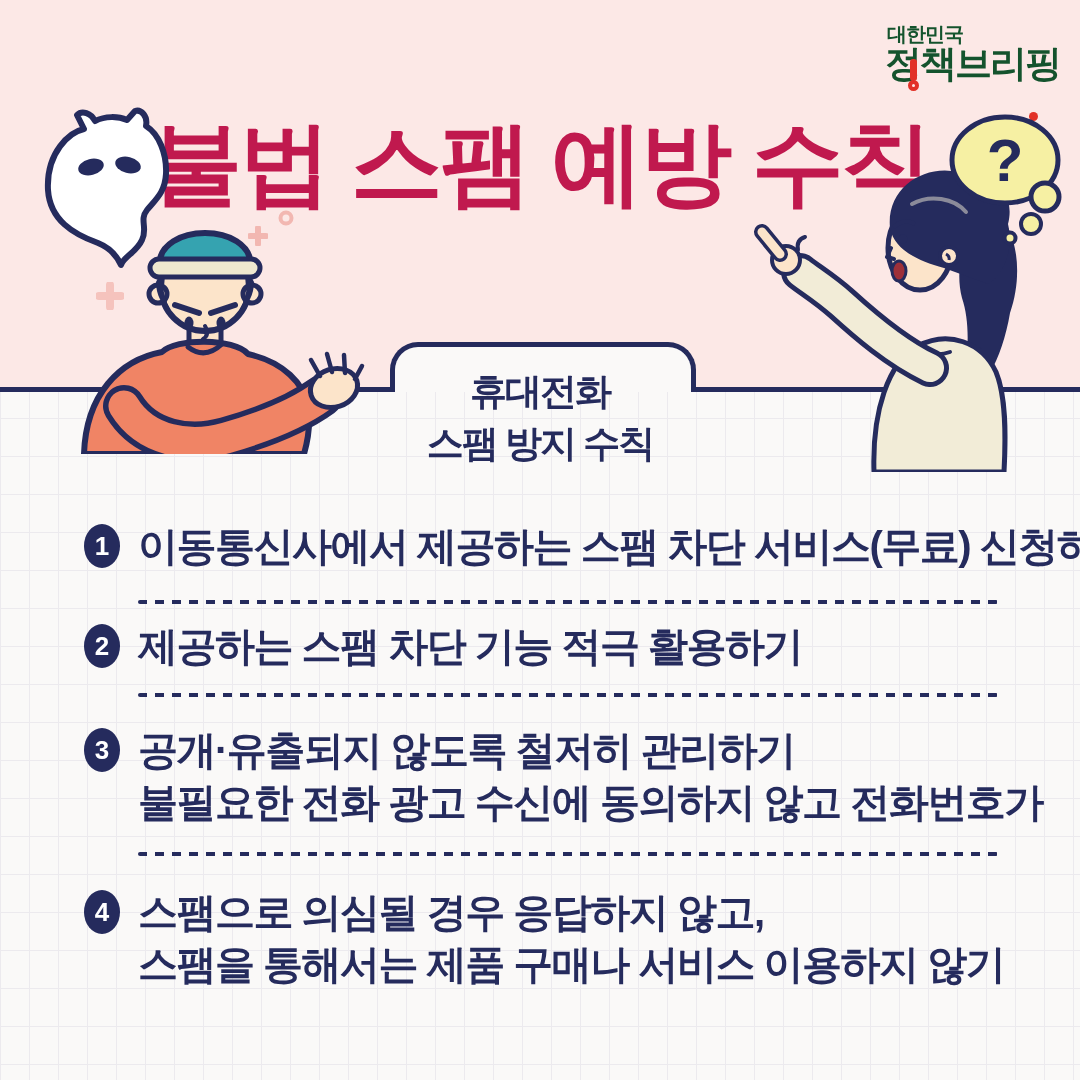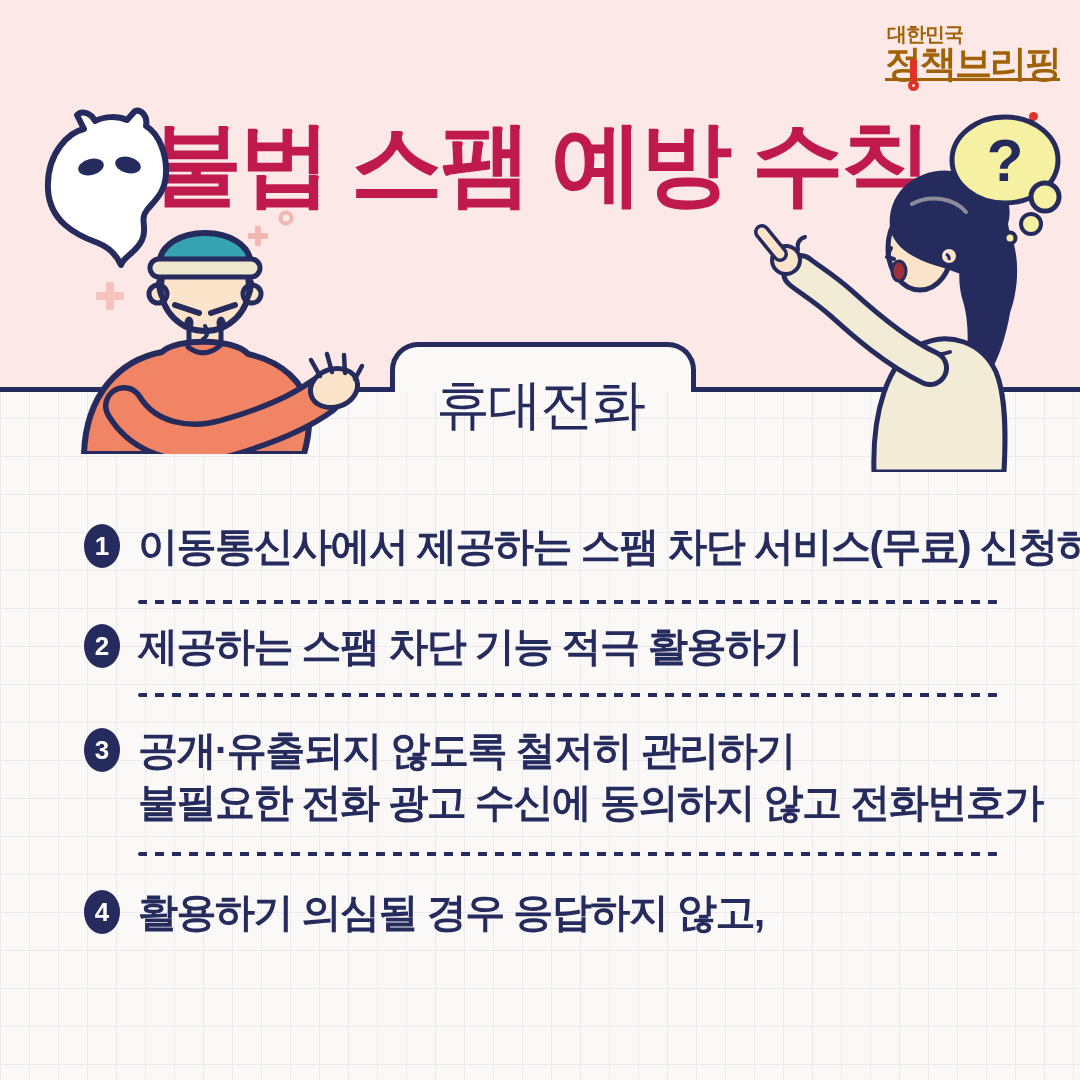--- a/index.html
+++ b/index.html
@@ -17,35 +17,35 @@
     background-size:29px 38px;
   }
   .pink-top{position:absolute;left:0;top:0;width:1080px;height:391px;background:#fce8e6;z-index:1;}
   .boundary-line{position:absolute;left:0;top:387px;width:1080px;height:5px;background:#252b5d;z-index:3;}
 
   .page-title{
     position:absolute;left:0;top:102px;width:1080px;text-align:center;z-index:2;
     font-size:92px;font-weight:800;color:#c0194e;letter-spacing:-3px;white-space:nowrap;
   }
 
-  .logo{position:absolute;top:24px;right:20px;z-index:2;color:#a16207;line-height:1.05;}
+  .logo{position:absolute;top:24px;right:20px;z-index:2;color:#14532d;line-height:1.05;}
   .logo .country{font-size:20px;font-weight:700;letter-spacing:-1px;display:block;margin-left:2px;}
-  .logo .name{font-size:37px;font-weight:800;letter-spacing:-2px;display:block;position:relative;text-decoration:underline;}
+  .logo .name{font-size:37px;font-weight:800;letter-spacing:-2px;display:block;position:relative;}
   .logo-bar{position:absolute;left:25px;top:35px;width:7px;height:22px;background:#e23127;border-radius:3px;z-index:3;}
   .logo-dot{position:absolute;left:23px;top:56px;width:11px;height:11px;border:4px solid #e23127;border-radius:50%;background:transparent;z-index:3;box-sizing:border-box;}
   .logo-dot2{position:absolute;right:22px;top:88px;width:9px;height:9px;background:#e23127;border-radius:50%;z-index:3;}
 
   
   .tab{
     position:absolute;left:390px;top:342px;width:306px;height:50px;z-index:4;box-sizing:border-box;
     background:#faf9f8;border:5px solid #252b5d;border-bottom:none;border-radius:28px 28px 0 0;
   }
   .tab-heading{
     position:absolute;left:0;top:366px;width:1080px;text-align:center;z-index:5;
-    font-size:54px;font-weight:400;color:#252b5d;letter-spacing:-2px;line-height:52px;margin-top:12px;
+    font-size:37px;font-weight:700;color:#252b5d;letter-spacing:-2px;line-height:52px;
   }
 
   
   .rule{position:absolute;left:84px;display:flex;align-items:flex-start;z-index:2;}
   .bullet{
     width:36px;height:44px;margin-top:4px;border-radius:50%;background:#252b5d;color:#ffffff;
     display:flex;align-items:center;justify-content:center;font-size:26px;font-weight:800;flex:0 0 auto;
   }
   .rule-text{
     margin-left:18px;font-size:40px;font-weight:700;color:#252b5d;letter-spacing:-1.5px;
@@ -140,20 +140,21 @@
       <circle cx="293" cy="89" r="14" fill="#f6f0a3" stroke="#252b5d" stroke-width="5"></circle>
       <circle cx="279" cy="116" r="10" fill="#f6f0a3" stroke="#252b5d" stroke-width="4"></circle>
       <circle cx="258" cy="130" r="5.5" fill="#f6f0a3" stroke="#252b5d" stroke-width="4"></circle>
       <text x="253" y="73" text-anchor="middle" font-size="60" font-weight="800" fill="#252b5d">?</text>
     </g>
   </svg>
 
   <div class="tab"></div>
   <div class="tab-heading">
     <div>휴대전화</div>
+    <div>스팸 방지 수칙</div>
   </div>
 
   <div class="rule" style="top:520px">
     <div class="bullet">
         <span>1</span>
       </div>
     <div class="rule-text">
       <div>이동통신사에서 제공하는 스팸 차단 서비스(무료) 신청하기</div>
     </div>
   </div>
@@ -178,16 +179,17 @@
       <div>불필요한 전화 광고 수신에 동의하지 않고 전화번호가</div>
     </div>
   </div>
   <div class="dashed" style="top:852px"></div>
 
   <div class="rule" style="top:886px">
     <div class="bullet">
         <span>4</span>
       </div>
     <div class="rule-text">
-      <div>활용하기 의심될 경우 응답하지 않고,</div>
+      <div>스팸으로 의심될 경우 응답하지 않고,</div>
+      <div>스팸을 통해서는 제품 구매나 서비스 이용하지 않기</div>
     </div>
   </div>
 </div>
 
 </body></html>

